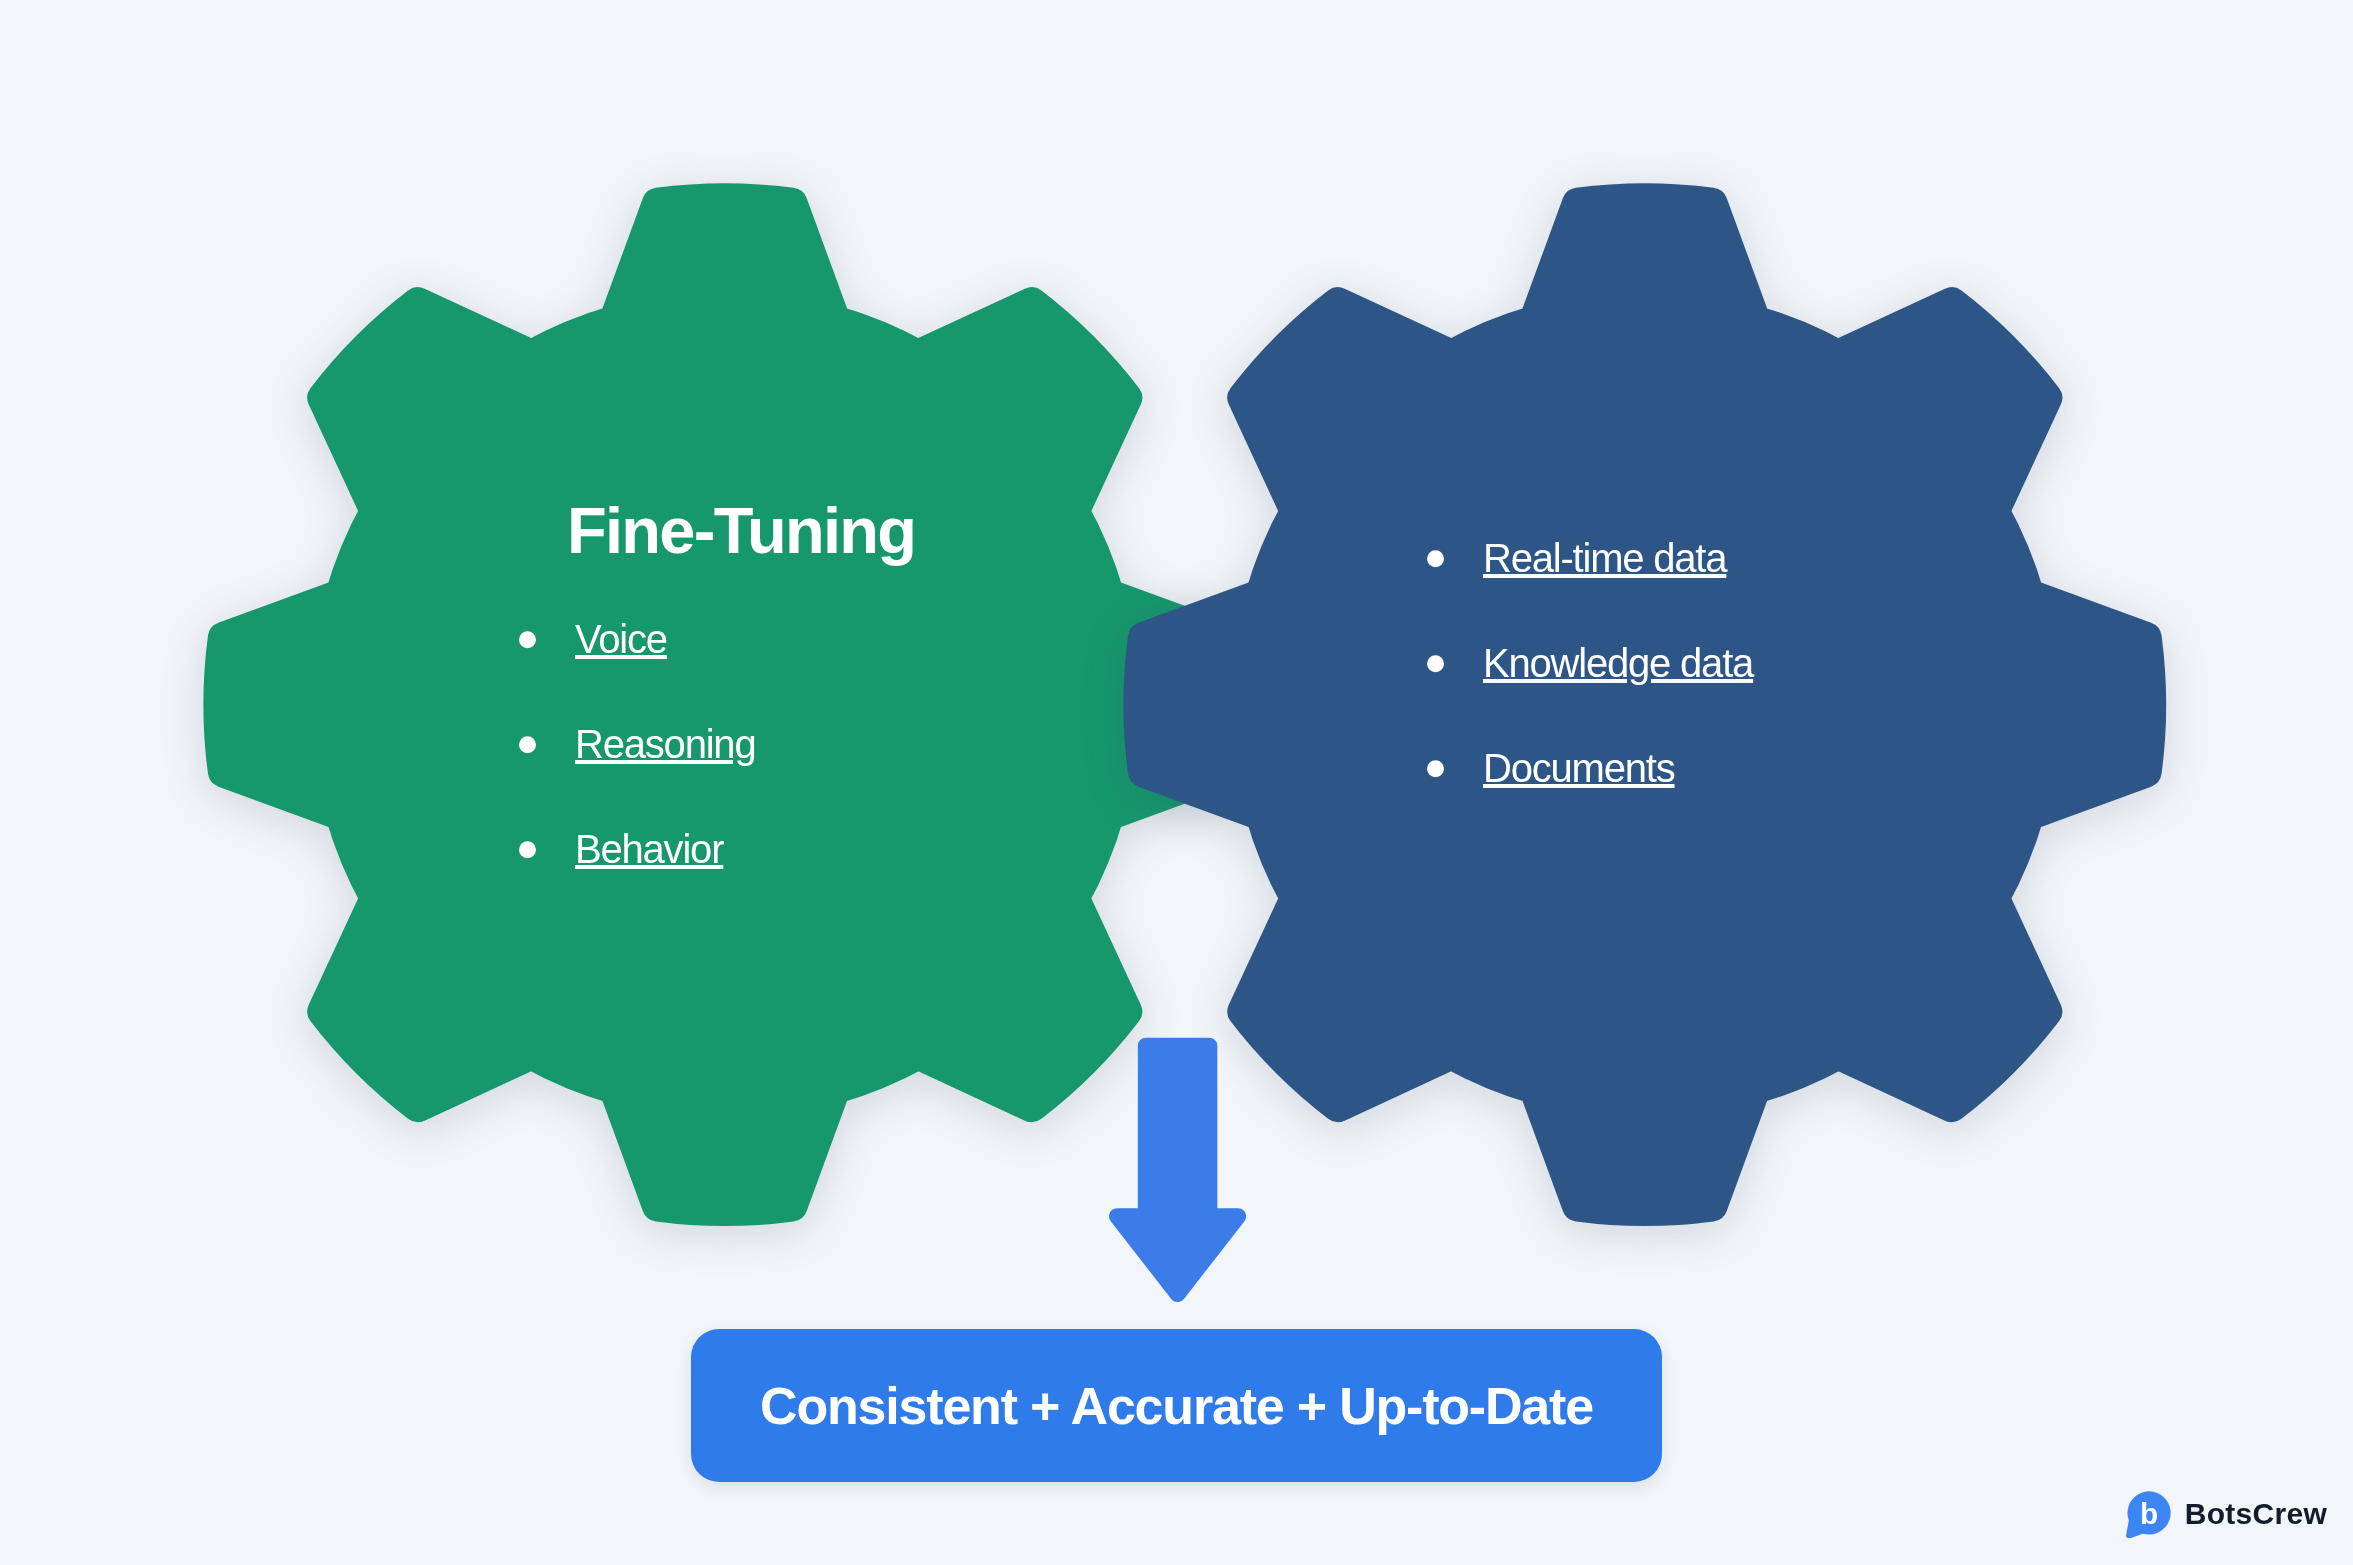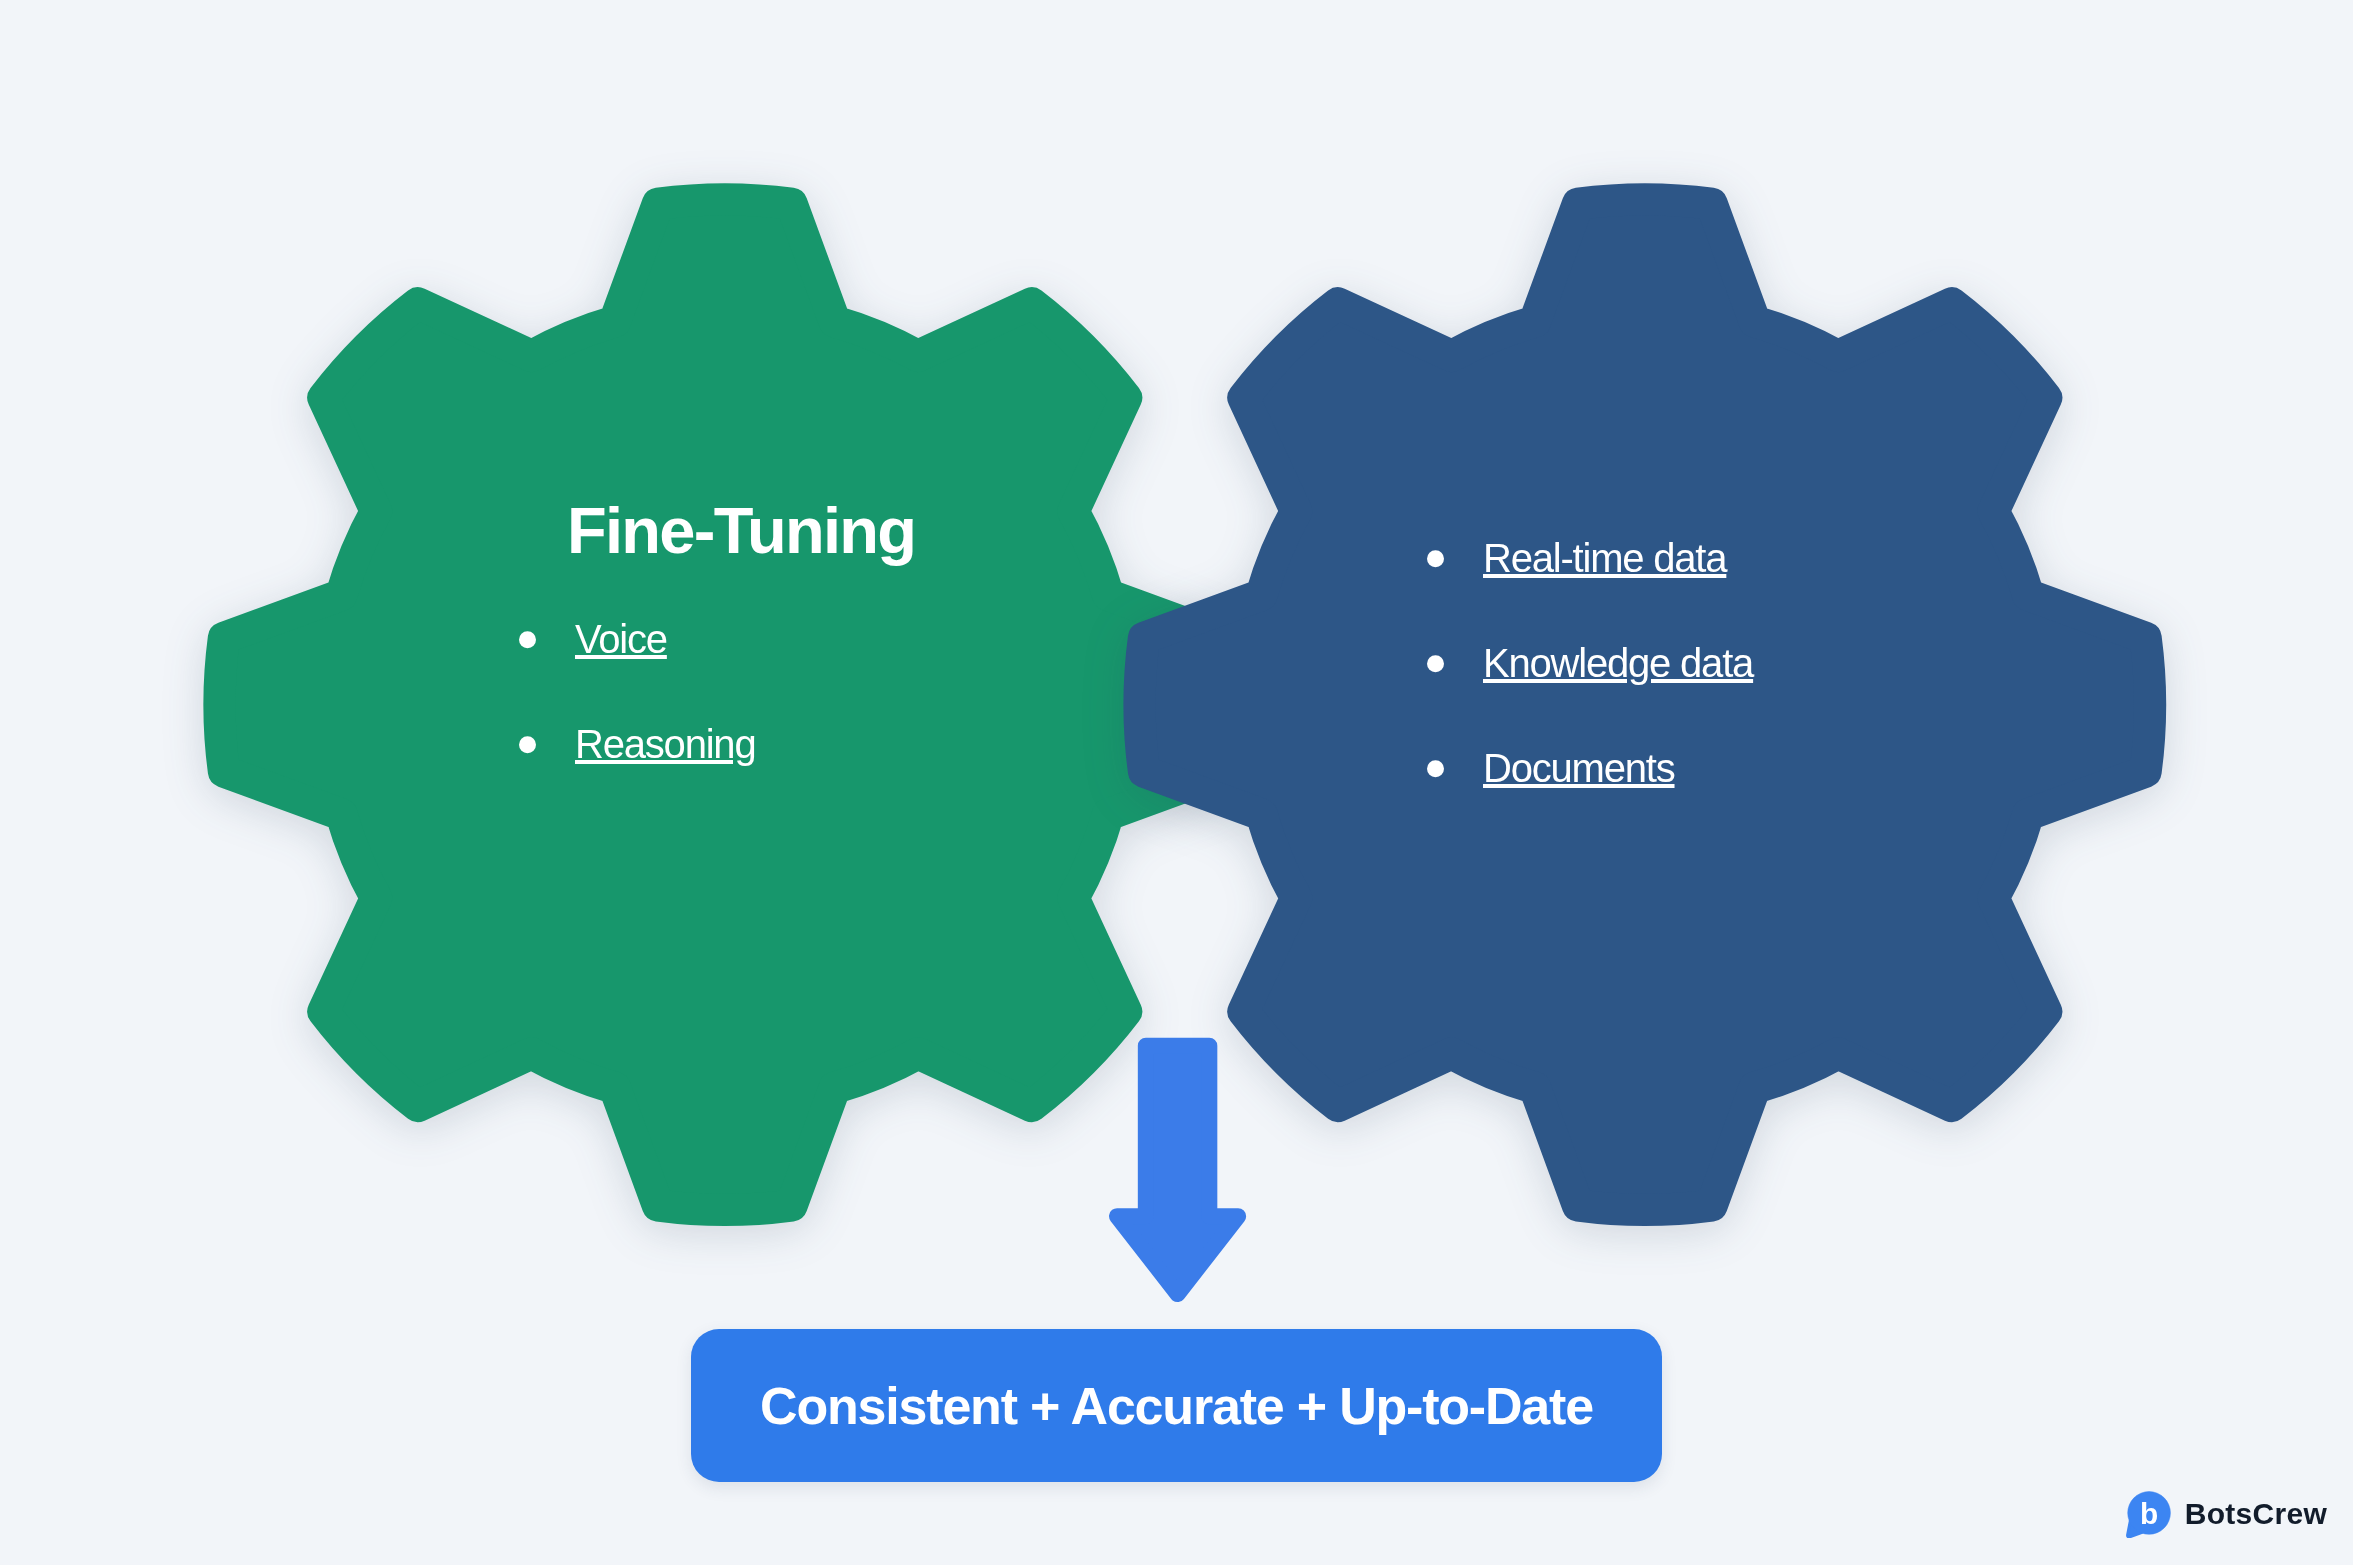--- a/index.html
+++ b/index.html
@@ -112,20 +112,21 @@
     <path class="gear-green-shape" d="M1067.3 557.8L1142.0 353.7A877 877 0 0 1 1374.0 353.7L1448.7 557.8A692 692 0 0 1 1593.5 617.8L1790.7 526.3A877 877 0 0 1 1954.7 690.3L1863.2 887.5A692 692 0 0 1 1923.2 1032.3L2127.3 1107.0A877 877 0 0 1 2127.3 1339.0L1923.2 1413.7A692 692 0 0 1 1863.2 1558.5L1954.7 1755.7A877 877 0 0 1 1790.7 1919.7L1593.5 1828.2A692 692 0 0 1 1448.7 1888.2L1374.0 2092.3A877 877 0 0 1 1142.0 2092.3L1067.3 1888.2A692 692 0 0 1 922.5 1828.2L725.3 1919.7A877 877 0 0 1 561.3 1755.7L652.8 1558.5A692 692 0 0 1 592.8 1413.7L388.7 1339.0A877 877 0 0 1 388.7 1107.0L592.8 1032.3A692 692 0 0 1 652.8 887.5L561.3 690.3A877 877 0 0 1 725.3 526.3L922.5 617.8A692 692 0 0 1 1067.3 557.8Z"></path>
     <path class="gear-blue-shape" d="M2664.3 557.8L2739.0 353.7A877 877 0 0 1 2971.0 353.7L3045.7 557.8A692 692 0 0 1 3190.5 617.8L3387.7 526.3A877 877 0 0 1 3551.7 690.3L3460.2 887.5A692 692 0 0 1 3520.2 1032.3L3724.3 1107.0A877 877 0 0 1 3724.3 1339.0L3520.2 1413.7A692 692 0 0 1 3460.2 1558.5L3551.7 1755.7A877 877 0 0 1 3387.7 1919.7L3190.5 1828.2A692 692 0 0 1 3045.7 1888.2L2971.0 2092.3A877 877 0 0 1 2739.0 2092.3L2664.3 1888.2A692 692 0 0 1 2519.5 1828.2L2322.3 1919.7A877 877 0 0 1 2158.3 1755.7L2249.8 1558.5A692 692 0 0 1 2189.8 1413.7L1985.7 1339.0A877 877 0 0 1 1985.7 1107.0L2189.8 1032.3A692 692 0 0 1 2249.8 887.5L2158.3 690.3A877 877 0 0 1 2322.3 526.3L2519.5 617.8A692 692 0 0 1 2664.3 557.8Z"></path>
     <path class="arrow-shape" d="M1989 1815 L2099 1815 L2099 2111 L2149 2111 L2044 2246 L1939 2111 L1989 2111 Z"></path>
   </svg>
 
   <div class="gear-text left">
     <div class="gear-title">Fine-Tuning</div>
     <ul>
       <li>Voice</li>
       <li>Reasoning</li>
+      <li>Behavior</li>
     </ul>
   </div>
 
   <div class="gear-text right">
     <ul>
       <li>Real-time data</li>
       <li>Knowledge data</li>
       <li>Documents</li>
     </ul>
   </div>

